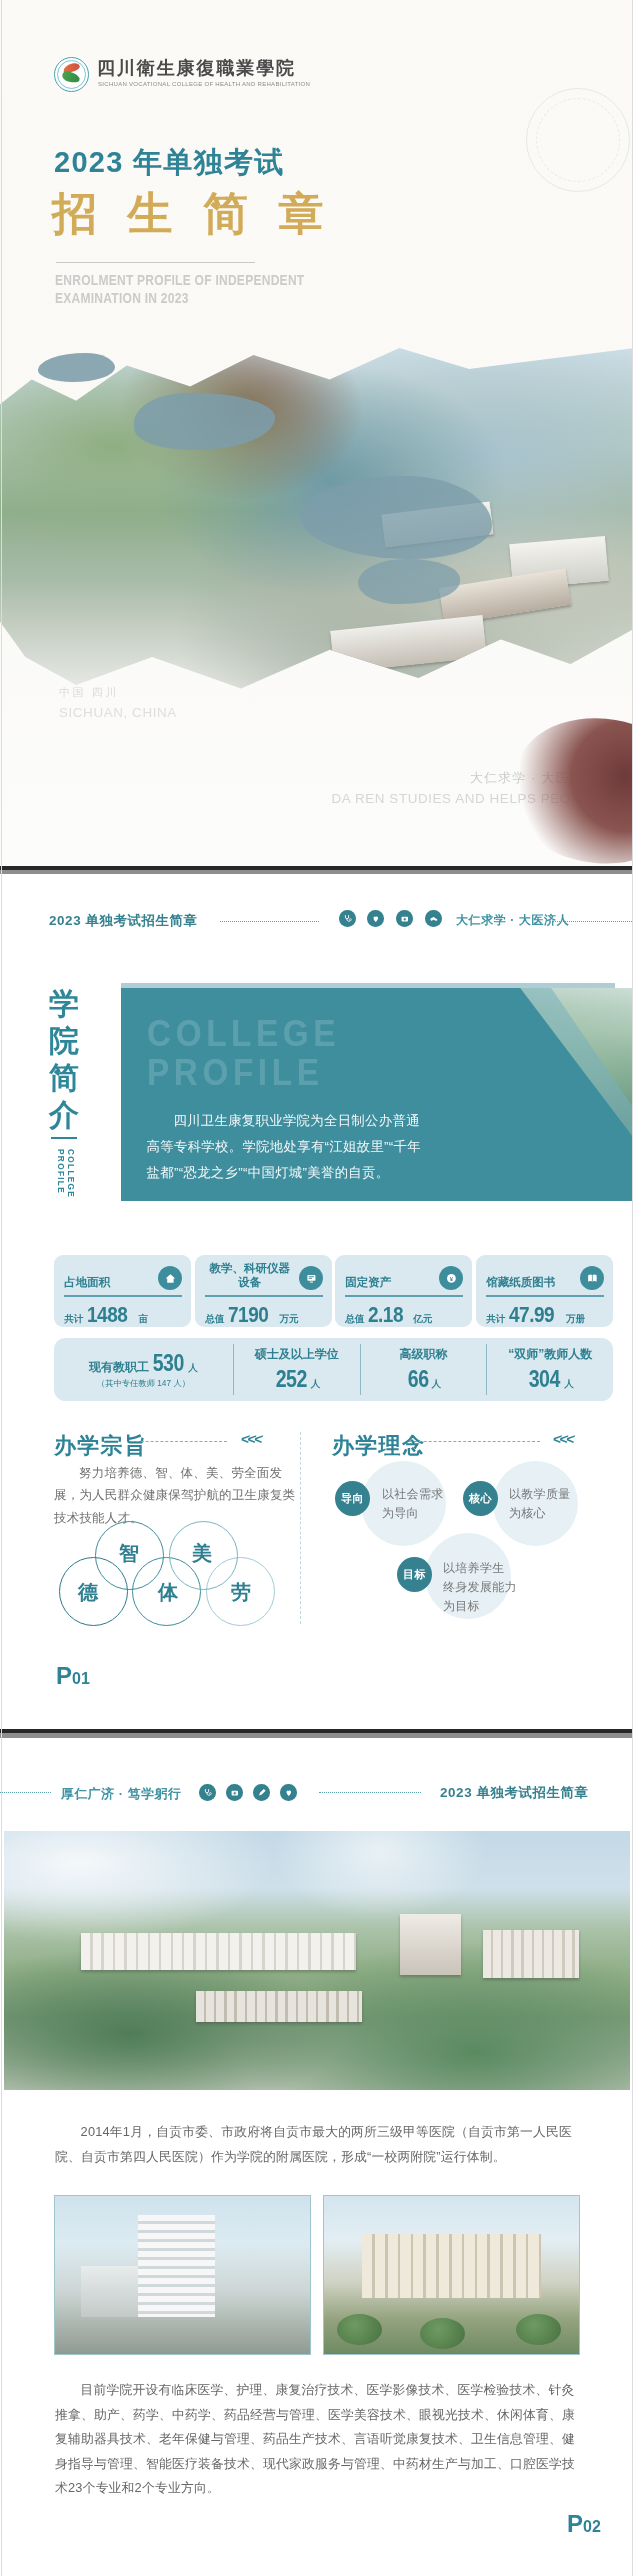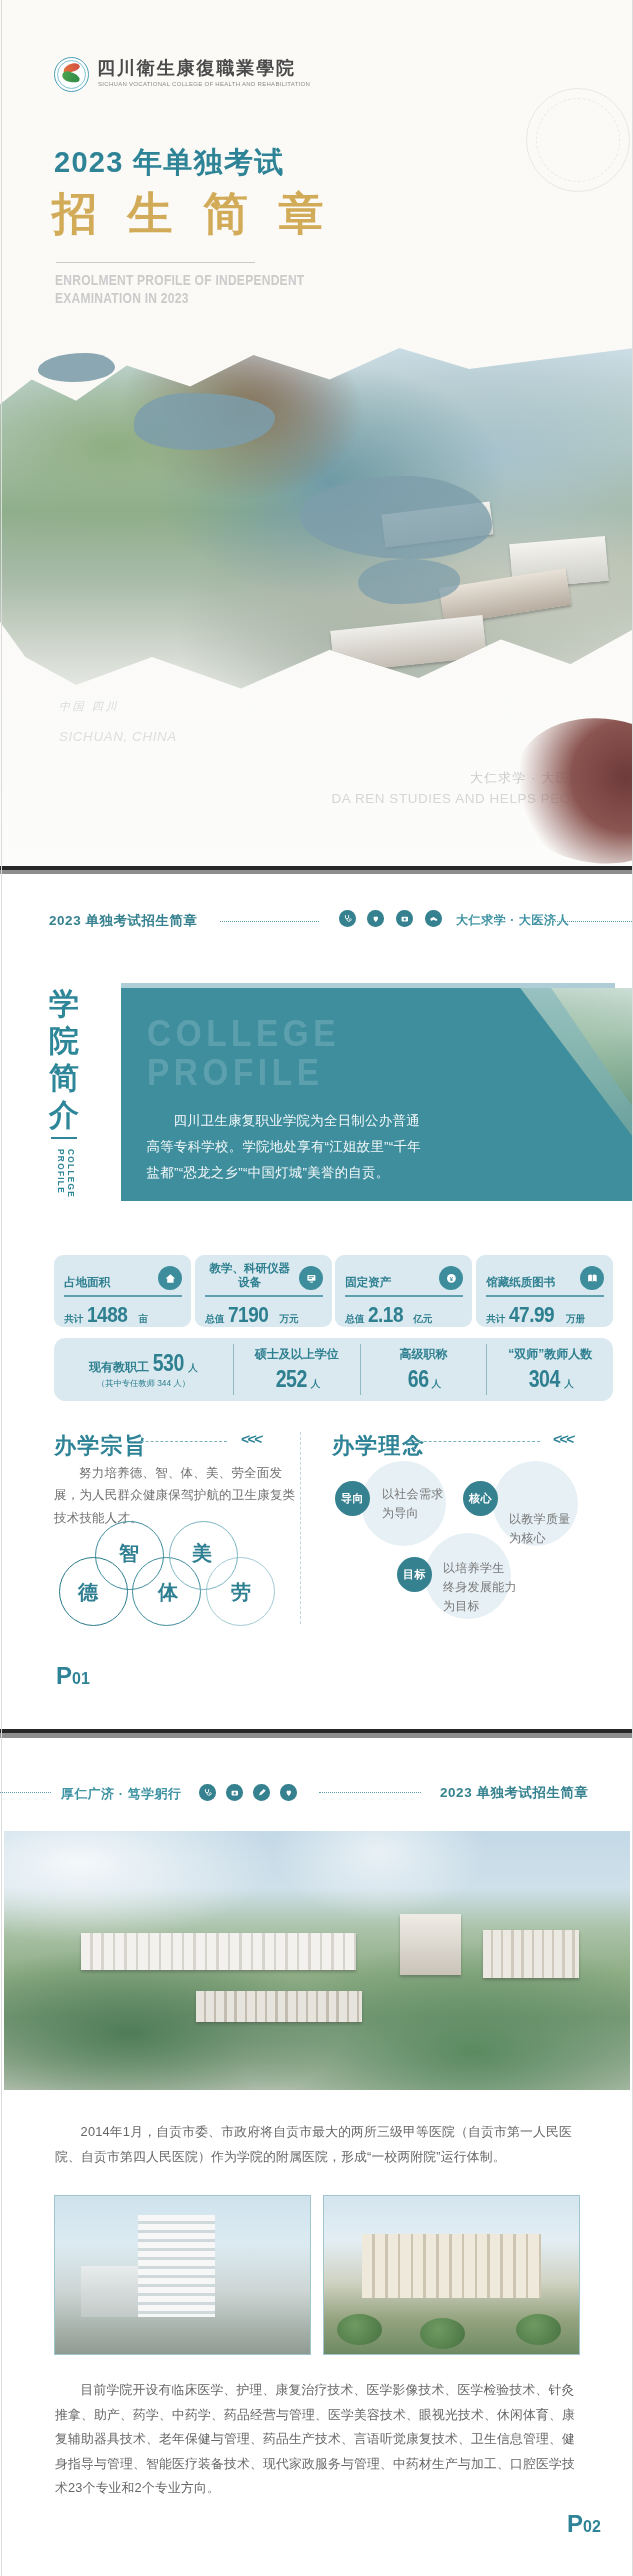--- a/index.html
+++ b/index.html
@@ -45,23 +45,23 @@
   .bld{position:absolute;background:linear-gradient(180deg,#f4f3ef,#cfcfc9);box-shadow:0 1.9px 2.6px rgba(60,60,60,.35);}
   .cp-b1{left:383px;top:160px;width:109px;height:33px;transform:rotate(-7deg);}
   .cp-b2{left:511px;top:192px;width:96px;height:45px;transform:rotate(-5deg);}
   .cp-b3{left:441px;top:230px;width:128px;height:37px;transform:rotate(-9deg);background:linear-gradient(180deg,#e8e2d8,#b7aca0);}
   .cp-b4{left:332px;top:275px;width:153px;height:42px;transform:rotate(-6deg);background:linear-gradient(180deg,#efeeea,#c4beb4);}
   .blob{position:absolute;background:#7d9dab;}
   .blob1{left:38px;top:5.1px;width:77px;height:29px;border-radius:62% 38% 55% 45%/60% 50% 50% 40%;opacity:.9;}
   .blob2{left:134px;top:45px;width:141px;height:57px;border-radius:40% 60% 58% 42%/55% 45% 60% 40%;opacity:.85;}
   .blob3{left:300px;top:128px;width:192px;height:83px;border-radius:55% 45% 42% 58%/48% 60% 40% 52%;opacity:.8;}
   .blob4{left:358px;top:211px;width:102px;height:45px;border-radius:48% 52% 60% 40%/55% 45% 52% 48%;opacity:.75;}
-  .loc{position:absolute;left:59px;top:699px;color:#dadada;font-style:italic;}
+  .loc{position:absolute;left:59px;top:685px;color:#dadada;}
   .loc .zh{font-size:11px;letter-spacing:2.6px;}
-  .loc .en{font-size:13.4px;margin-top:15px;letter-spacing:0.6px;color:#dedede;}
+  .loc .en{font-size:13.4px;margin-top:5px;letter-spacing:0.6px;color:#dedede;}
   .motto1{position:absolute;right:36px;top:770px;text-align:right;color:#cccccc;}
   .motto1 .zh{font-size:12.8px;letter-spacing:1.3px;}
   .motto1 .en{font-size:13.4px;margin-top:3.8px;letter-spacing:0.6px;color:#d6d6d6;}
   .red-brush{position:absolute;right:-45px;top:716px;width:166px;height:147px;
     background:radial-gradient(circle at 65% 35%,#6e3a3a 0%,#8a5450 38%,rgba(160,120,115,.5) 60%,rgba(190,160,155,0) 75%);
     border-radius:60% 40% 55% 45%/50% 60% 40% 50%;transform:rotate(18deg);}
 
   
   .hdr-title{position:absolute;font-size:13.4px;font-weight:700;color:#35818f;letter-spacing:0.6px;}
   .hdr-motto{position:absolute;font-size:12px;font-weight:700;color:#3f93a3;letter-spacing:0.6px;}
@@ -331,21 +331,21 @@
     </div>
   </div>
 
   <div class="staff-card">
     <div class="staff-col first">
       <div class="staff-inline">
         <span class="staff-label">现有教职工</span>
         <span class="staff-num">530</span>
         <span class="staff-unit">人</span>
       </div>
-      <div class="staff-note">（其中专任教师 344 人）</div>
+      <div class="staff-note">（其中专任教师 147 人）</div>
     </div>
     <div class="staff-col">
       <div class="staff-top">硕士及以上学位</div>
       <div class="staff-inline">
         <span class="staff-num">252</span>
         <span class="staff-unit">人</span>
       </div>
     </div>
     <div class="staff-col">
       <div class="staff-top">高级职称</div>
@@ -387,21 +387,21 @@
 
   <div class="ph-light" style="left:361px;top:1461px;width:85px;height:85px;"></div>
   <div class="ph-badge" style="left:335px;top:1481px;">导向</div>
   <div class="ph-text" style="left:382px;top:1485px;">
     <div>以社会需求</div>
     <div>为导向</div>
   </div>
 
   <div class="ph-light" style="left:493px;top:1461px;width:85px;height:85px;"></div>
   <div class="ph-badge" style="left:463px;top:1481px;">核心</div>
-  <div class="ph-text" style="left:509px;top:1485px;margin-top:25px;">
+  <div class="ph-text" style="left:509px;top:1485px;">
     <div>以教学质量</div>
     <div>为核心</div>
   </div>
 
   <div class="ph-light" style="left:425px;top:1533px;width:86px;height:86px;"></div>
   <div class="ph-badge" style="left:397px;top:1557px;">目标</div>
   <div class="ph-text" style="left:443px;top:1559px;">
     <div>以培养学生</div>
     <div>终身发展能力</div>
     <div>为目标</div>

